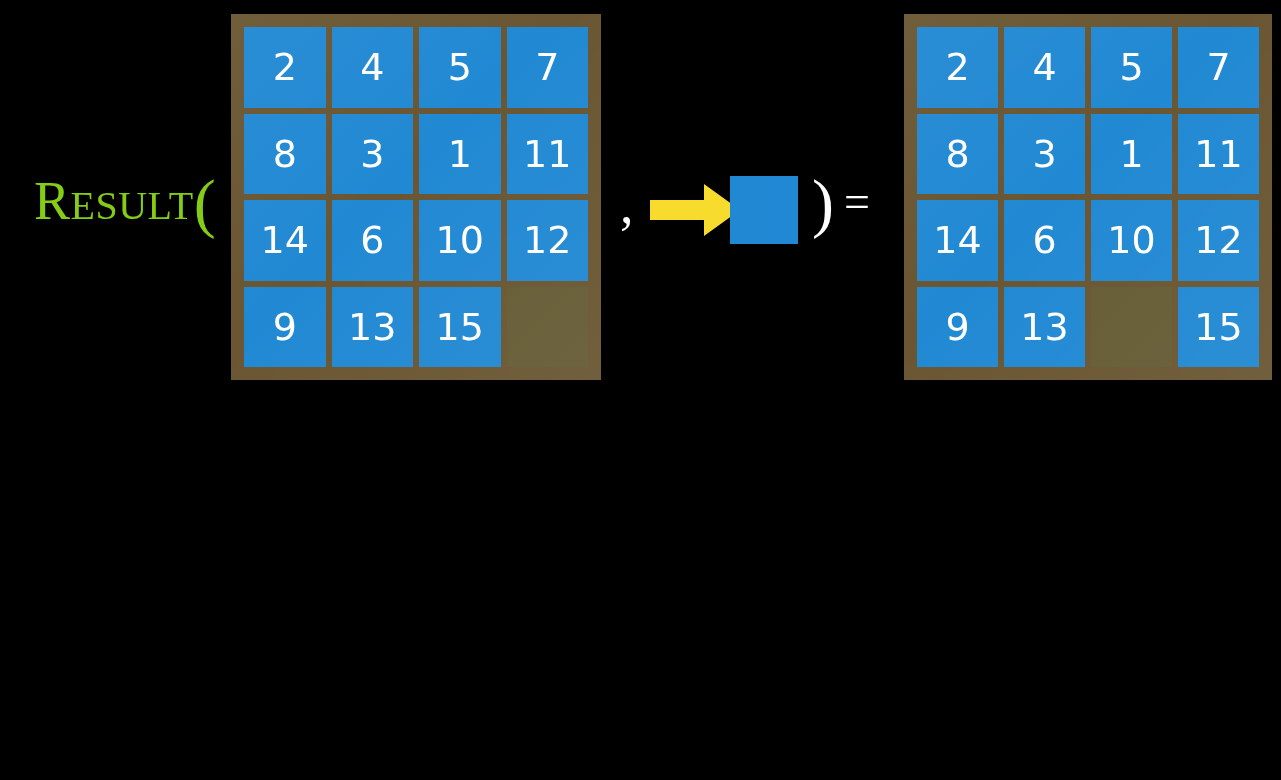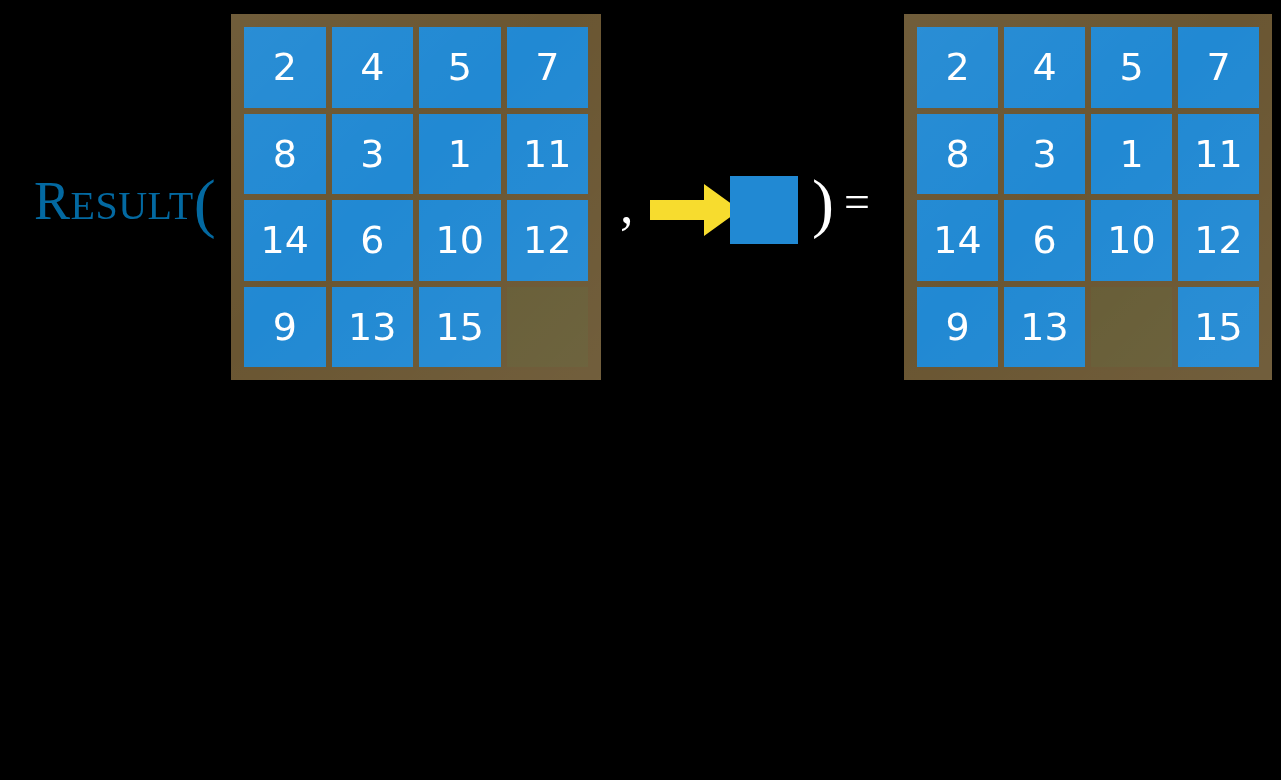--- a/index.html
+++ b/index.html
@@ -18,21 +18,21 @@
     left: 0;
     width: 1281px;
     height: 390px;
   }
   #row-0 { top: 0px; }
   #row-1 { top: 390px; }
 
   
   .result-label {
     position: absolute;
-    color: #0369a1;
+    color: #84cc16;
     font-family: "Liberation Serif", serif;
     white-space: nowrap;
     line-height: 1;
     letter-spacing: 0.5px;
     text-align: right;
   }
   .result-label .cap {
     font-size: 54px;
   }
   .result-label .small {

